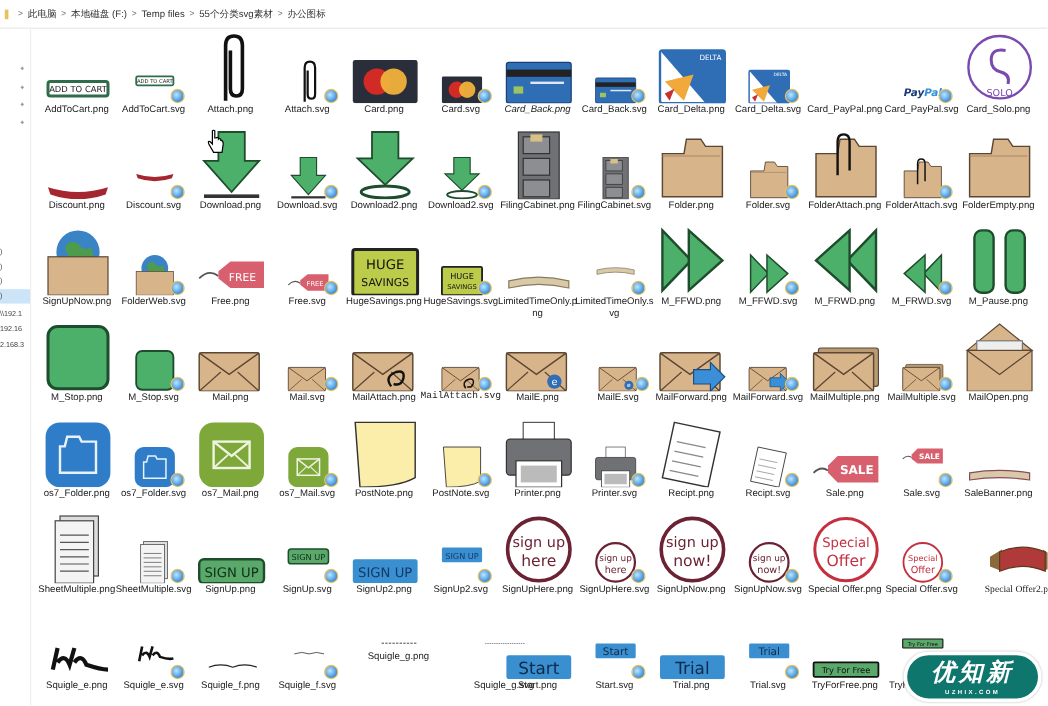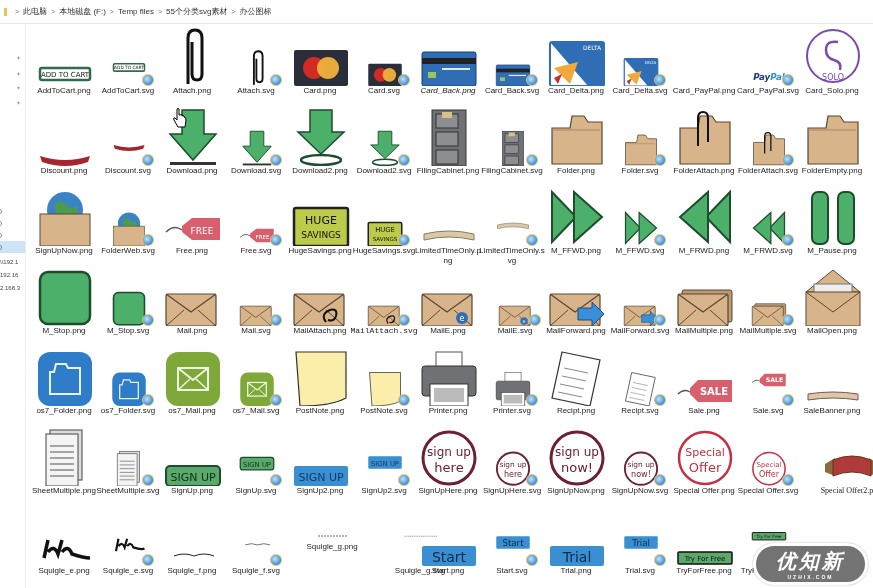--- a/index.html
+++ b/index.html
@@ -12,21 +12,21 @@
   .sidebar { position: absolute; left: 0; top: 24px; width: 26px; height: 564px; border-right: 1px solid #eee; background: #fff; overflow: hidden; }
   .pin { position: absolute; left: 16px; font-size: 6px; color: #999; }
   .side-item { position: absolute; left: 0; width: 26px; height: 12px; font-size: 6px; color: #444; white-space: nowrap; line-height: 12px; overflow: hidden; }
   .side-item.sel { background: #cce4f7; }
   .grid { position: absolute; left: 32px; top: 28px; width: 841px; }
   .cell { position: absolute; width: 64px; height: 80px; }
   .thumb { position: absolute; left: 4px; top: 0; width: 58px; height: 58px; display: flex; align-items: flex-end; justify-content: center; }
   .label { position: absolute; left: -2px; top: 58px; width: 68px; font-size: 8px; color: #222; text-align: center; line-height: 10px; word-break: break-all; }
   .ie { position: absolute; right: 4px; bottom: 0px; width: 12px; height: 12px; border-radius: 50%; background: radial-gradient(circle at 40% 40%, #bfe4ff, #3a8fd8 70%); border: 1px solid #e8c15a; }
   .cursor { position: absolute; left: 172px; top: 108px; width: 16px; height: 22px; }
-  .watermark { position: absolute; left: 753px; top: 543px; width: 115px; height: 42px; background: #737373; border-radius: 21px; border: 3px solid #fff; box-shadow: 0 0 2px rgba(0,0,0,0.3); color: #fff; text-align: center; }
+  .watermark { position: absolute; left: 753px; top: 543px; width: 115px; height: 42px; background: #0f766e; border-radius: 21px; border: 3px solid #fff; box-shadow: 0 0 2px rgba(0,0,0,0.3); color: #fff; text-align: center; }
   .wm-title { font-size: 20px; font-weight: bold; font-style: italic; letter-spacing: 3px; line-height: 26px; margin-top: 2px; }
   .wm-sub { font-size: 5px; letter-spacing: 2px; line-height: 7px; font-weight: bold; }
 </style>
 </head>
 <body>
 
 <div class="window">
 
   <div class="addressbar">
     <span class="start-icon"></span>

